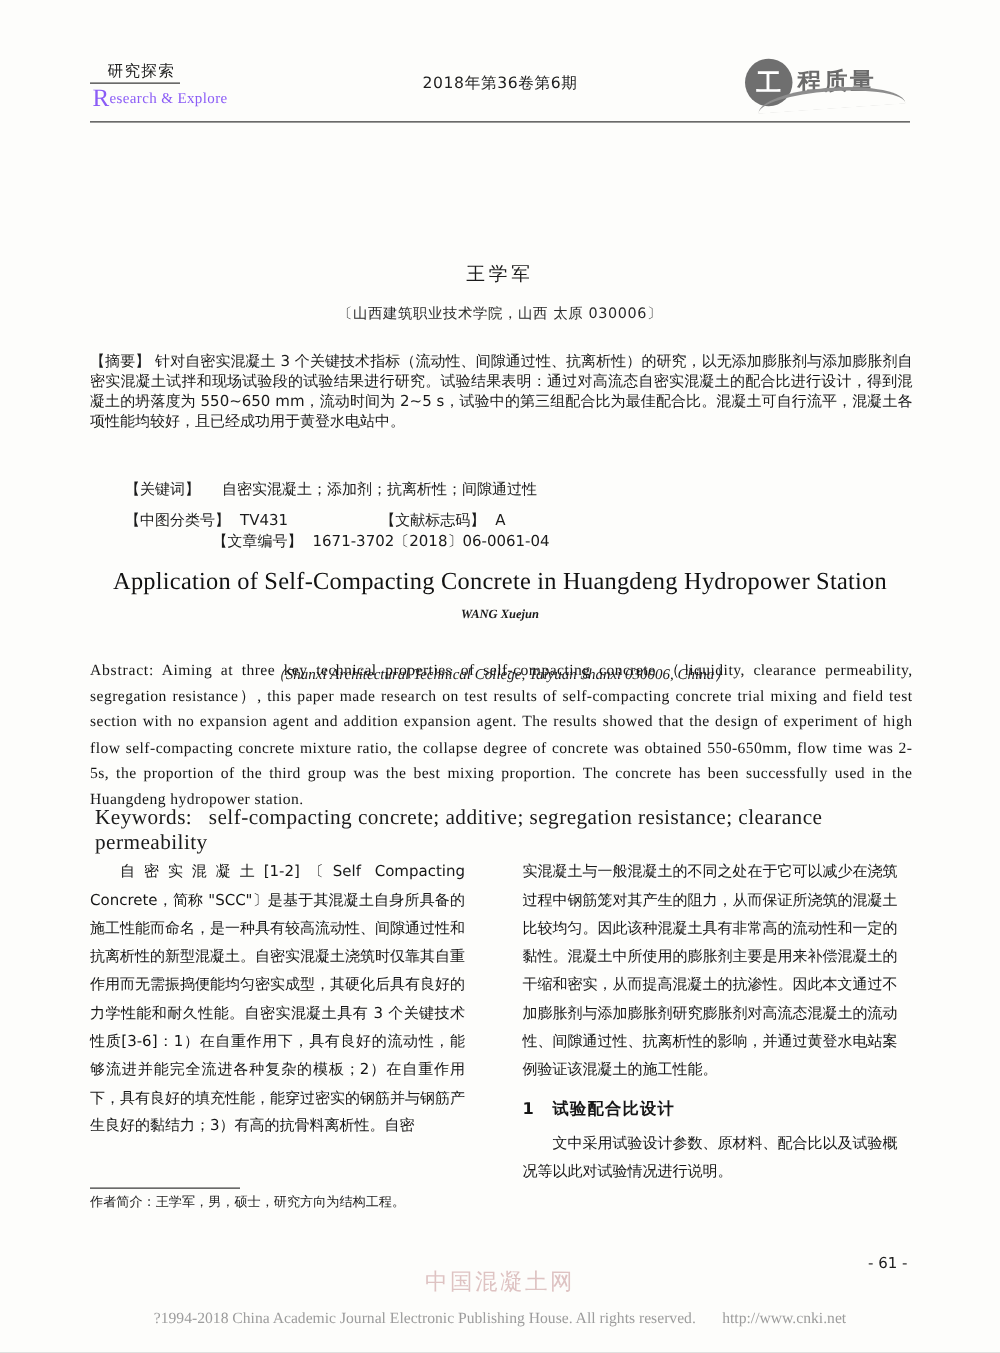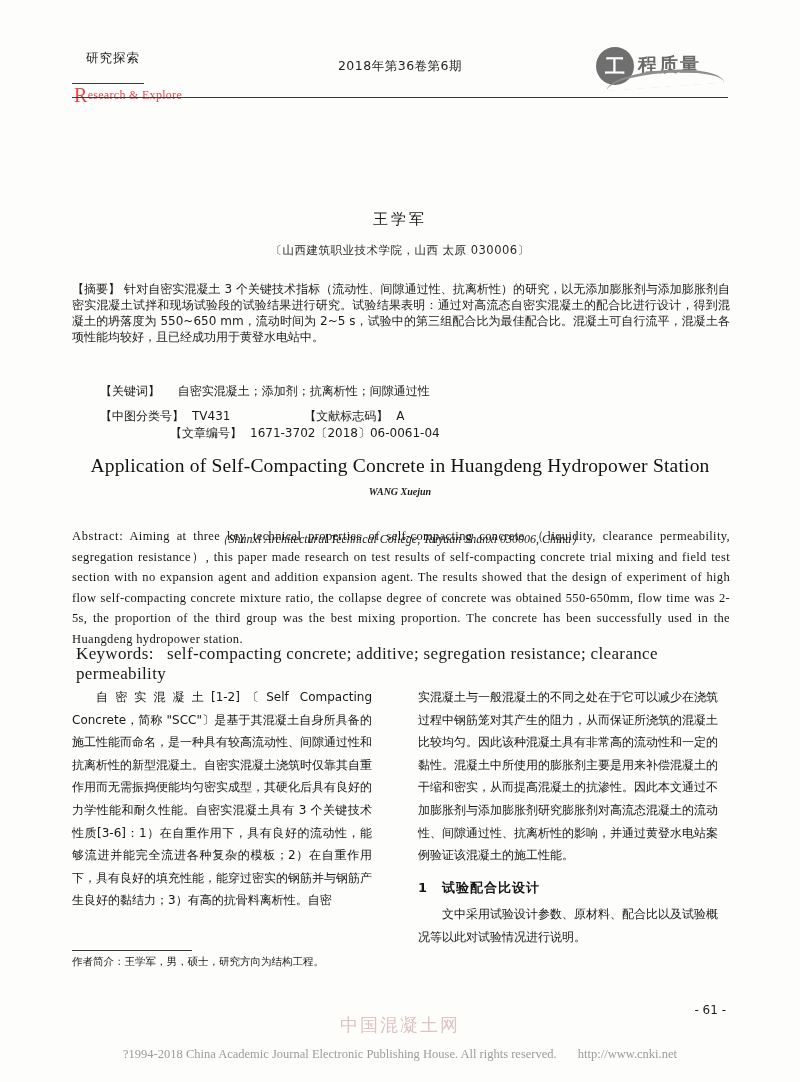--- a/index.html
+++ b/index.html
@@ -39,27 +39,27 @@
     top: 0;
     width: 170px;
   }
   .jm-cn {
     font-family: "DejaVu Sans", sans-serif;
     font-size: 12.5px;
     color: #222;
     letter-spacing: 1px;
     border-bottom: 1px solid #3a3a3a;
     display: inline-block;
-    padding: 0 4px 18px 14px;
+    padding: 0 4px 2px 14px;
     line-height: 15px;
   }
   .jm-en {
     font-family: "Liberation Serif", serif;
     font-size: 12px;
-    color: #ef4444;
+    color: #8b5cf6;
     letter-spacing: 0.3px;
     margin-top: 4px;
     padding-left: 2px;
   }
   .jm-en .drop {
     font-size: 20px;
     line-height: 12px;
     vertical-align: -3px;
   }
   .header-center {

